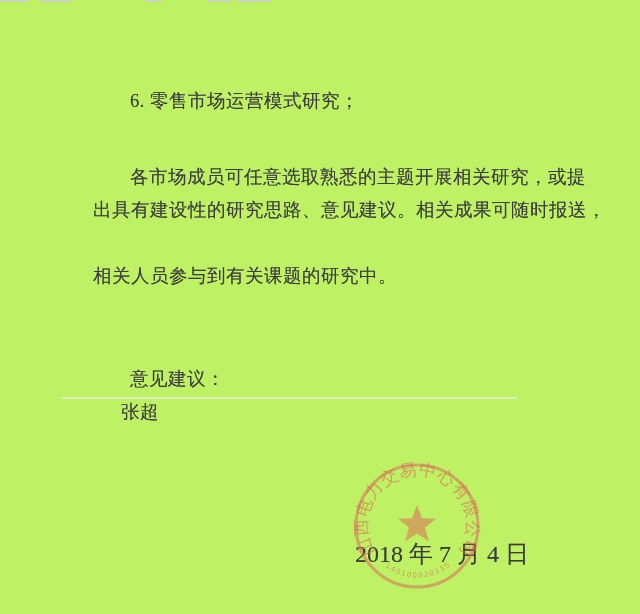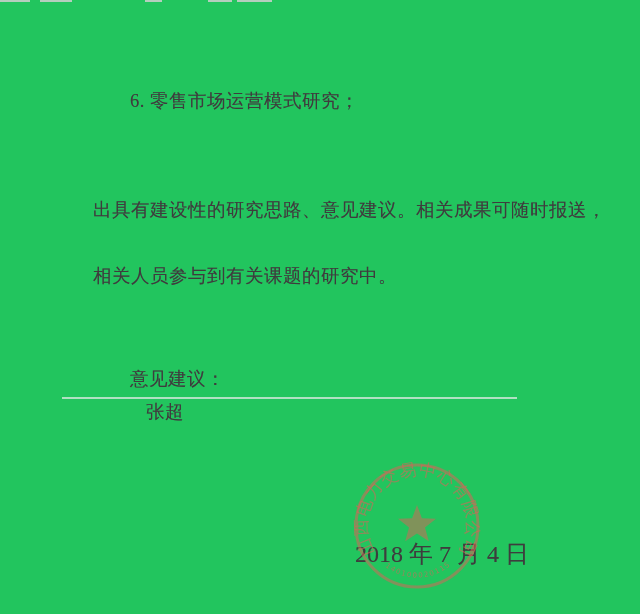--- a/index.html
+++ b/index.html
@@ -3,57 +3,58 @@
 <meta charset="utf-8">
 <style>
   html,body{margin:0;padding:0;}
   body{
     width:640px;height:614px;
     background:#ffffff;
     position:relative;
     overflow:hidden;
     font-family:"Liberation Serif","DejaVu Serif",serif;
   }
-  .page{position:absolute;inset:0;background:#22c55e;}
+  .page{position:absolute;inset:0;background:#bef264;}
   .txt{
     position:absolute;
     color:#3d3d3d;
     font-size:18.5px;
     letter-spacing:0.5px;
     white-space:nowrap;
     text-shadow:0 0 0.5px rgba(80,80,80,0.55);
   }
   .artifact{
     position:absolute;top:0;height:2px;
     background:#cfcfcf;opacity:0.85;
   }
   .smudge{
     position:absolute;left:62px;top:397px;width:455px;height:2px;
     background:#ededed;opacity:0.7;
   }
-  .contact-row{position:absolute;left:146px;top:399px;width:400px;height:22px;text-decoration:underline;}
+  .contact-row{position:absolute;left:121px;top:399px;width:400px;height:22px;text-decoration:underline;}
   .contact-row .txt{top:0;}
   .seal{
     position:absolute;left:352px;top:461px;width:130px;height:130px;
     pointer-events:none;
   }
 </style>
 </head>
 <body>
 
 <div class="page">
 
   <div class="artifact" style="left:0;width:30px"></div>
   <div class="artifact" style="left:40px;width:32px"></div>
   <div class="artifact" style="left:145px;width:17px"></div>
   <div class="artifact" style="left:208px;width:24px"></div>
   <div class="artifact" style="left:237px;width:35px"></div>
 
   <div class="txt" style="left:130px;top:88px">6. 零售市场运营模式研究；</div>
 
+  <div class="txt" style="left:130px;top:164px">各市场成员可任意选取熟悉的主题开展相关研究，或提</div>
   <div class="txt" style="left:93px;top:197px">出具有建设性的研究思路、意见建议。相关成果可随时报送，</div>
   <div class="txt" style="left:93px;top:263px">相关人员参与到有关课题的研究中。</div>
 
   <div class="smudge"></div>
 
   <div class="txt" style="left:130px;top:366px">意见建议：</div>
 
   <div class="contact-row">
     <span class="txt" style="left:0">张超</span>
   </div>

